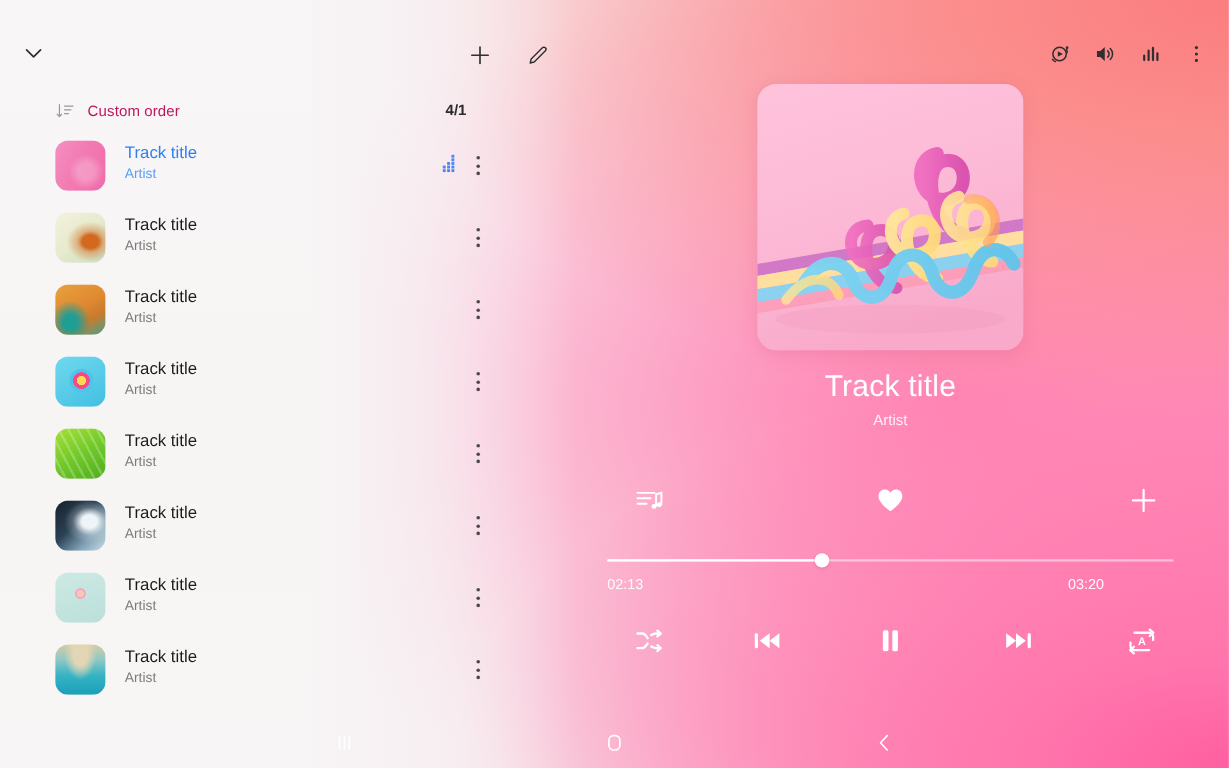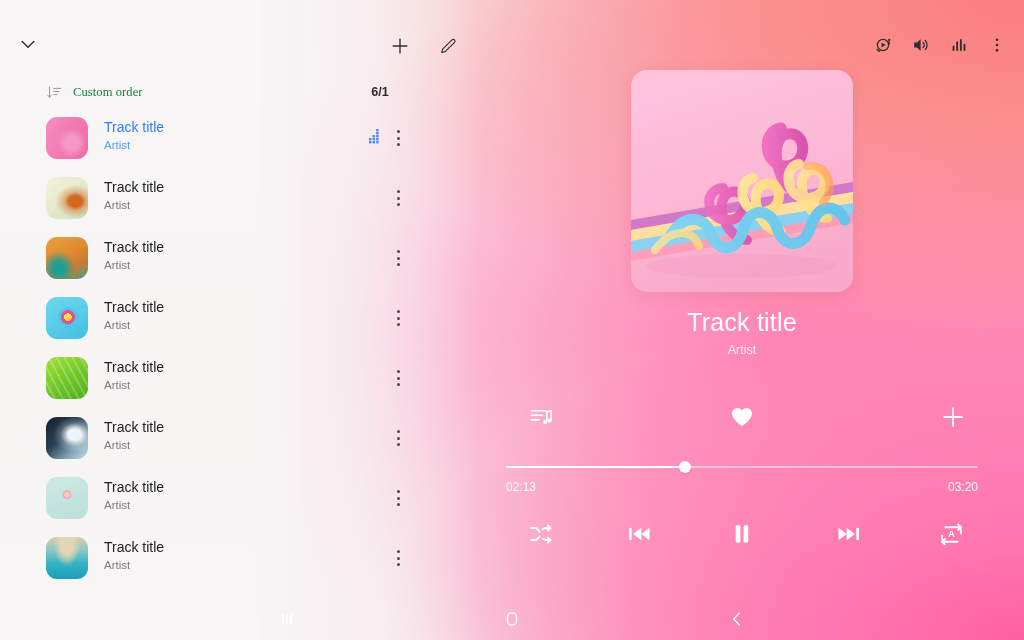--- a/index.html
+++ b/index.html
@@ -37,21 +37,21 @@
   .chev-down{ position:absolute; left:14px; top:30px; width:28px; height:28px;
       display:flex; align-items:center; justify-content:center; cursor:pointer; }
   .center-actions{ position:absolute; left:385px; top:31px; display:flex; gap:18px; align-items:center; }
   .ic-btn{ width:30px; height:30px; display:flex; align-items:center; justify-content:center; cursor:pointer; }
   .right-actions{ position:absolute; right:12px; top:30px; display:flex; gap:8px; align-items:center; }
   .right-actions .ic-btn{ width:30px; height:30px; }
 
   
   .sortrow{ position:absolute; left:0; top:82px; width:430px; height:26px; }
   .sort-left{ position:absolute; left:46px; top:2px; display:flex; align-items:center; gap:10px; cursor:pointer; }
-  .sort-label{ font-size:12.5px; color:#15803d; letter-spacing:.1px;font-family:Liberation Serif, serif; }
+  .sort-label{ font-size:12.5px; color:#be185d; letter-spacing:.1px; }
   .page-count{ position:absolute; left:380px; top:3px; transform:translateX(-50%);
       font-size:12.5px; color:#2b2b2b; font-weight:600; }
 
   
   .tracklist{ position:absolute; left:0; top:108px; width:430px; }
   .track{ position:relative; height:60px; display:flex; align-items:center; cursor:pointer; }
   .thumb{ position:absolute; left:46px; top:9px; width:42px; height:42px;
       border-radius:11px; overflow:hidden; }
   .thumb i{ position:absolute; inset:0; display:block; }
   .t-text{ position:absolute; left:104px; top:11px; }
@@ -85,21 +85,21 @@
   .sa-add{ left:430px; }
 
   
   .progress-wrap{ position:absolute; left:506px; top:458px; width:472px; height:18px; cursor:pointer; }
   .p-track{ position:absolute; left:0; top:8px; width:100%; height:2px;
       background:rgba(255,255,255,.5); border-radius:2px; }
   .p-fill{ position:absolute; left:0; top:8px; height:2px; background:#ffffff; border-radius:2px; }
   .p-thumb{ position:absolute; top:3px; width:12px; height:12px; margin-left:-6px;
       border-radius:50%; background:#fff; box-shadow:0 1px 3px rgba(180,60,110,.3); }
   .t-cur{ position:absolute; left:506px; top:480px; font-size:12px; color:rgba(255,255,255,.95); }
-  .t-dur{ position:absolute; left:978px; top:480px; transform:translateX(-100%);
+  .t-dur{ position:absolute; left:920px; top:480px; transform:translateX(-100%);
       font-size:12px; color:rgba(255,255,255,.95); }
 
   
   .transport{ position:absolute; left:506px; top:514px; width:472px; height:40px; }
   .transport .tb{ position:absolute; top:0; height:40px; display:flex;
       align-items:center; justify-content:center; cursor:pointer; }
   .tb-shuffle{ left:15px; width:40px; }
   .tb-prev{ left:113px; width:40px; }
   .tb-play{ left:216px; width:40px; }
   .tb-next{ left:323px; width:40px; }
@@ -183,21 +183,21 @@
   </div>
 
   <div class="sortrow">
     <div class="sort-left">
       <svg width="17" height="17" viewBox="0 0 24 24">
         <path d="M5 4.5 V18.5 M2.4 15.8 L5 18.6 L7.6 15.8" fill="none" stroke="#9b9799" stroke-width="1.4" stroke-linecap="round" stroke-linejoin="round"></path>
         <path d="M11 6.2 H21 M11 10.6 H18.4 M11 15 H15.6" fill="none" stroke="#9b9799" stroke-width="1.4" stroke-linecap="round"></path>
       </svg>
       <span class="sort-label">Custom order</span>
     </div>
-    <div class="page-count">6/1</div>
+    <div class="page-count">4/1</div>
   </div>
 
   <div class="tracklist" id="tracklist">
       <div class="track active">
         <div class="thumb">
           <i style="background:radial-gradient(circle at 62% 62%, rgba(255,255,255,.25) 0 18%, rgba(255,255,255,0) 40%),linear-gradient(115deg,#f48fc0 0%,#f27ab3 48%,#ef6aa8 100%)"></i>
         </div>
         <div class="t-text">
           <div class="t-title">Track title</div>
           <div class="t-artist">Artist</div>

